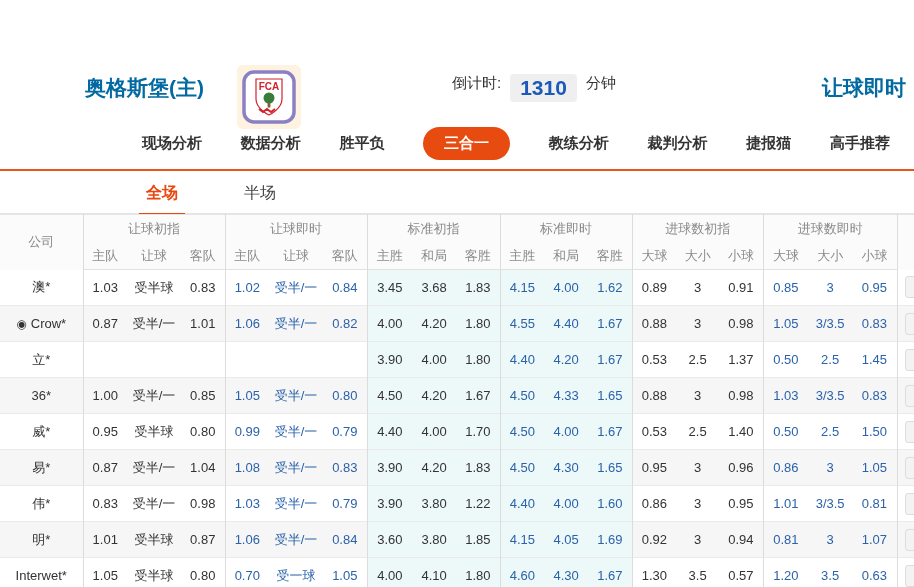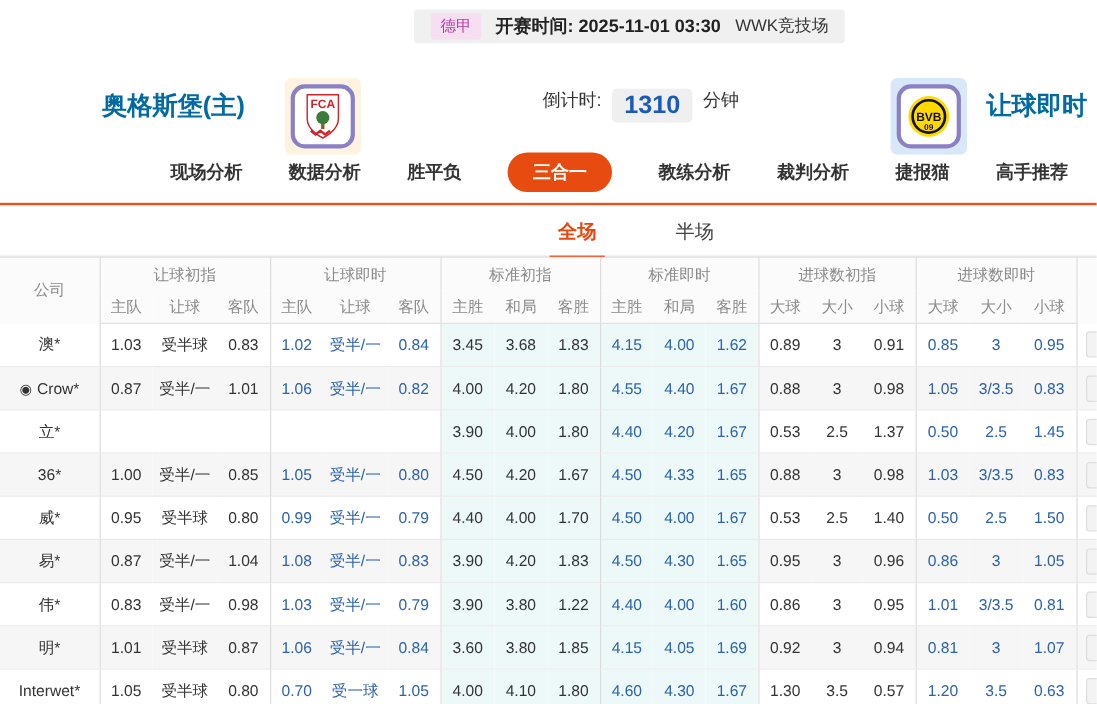--- a/index.html
+++ b/index.html
@@ -28,21 +28,21 @@
   
   .nav { position:absolute; top:130px; left:0; width:914px; height:41px; box-sizing:border-box;
          border-bottom:2px solid #ea531c; display:flex; align-items:center;
          justify-content:space-between; padding:0 24px 12px 142px; }
   .nav-tab { font-size:15px; font-weight:bold; color:#333; cursor:pointer; white-space:nowrap; }
   .nav-tab.active { background:#e84b10; color:#fff; border-radius:18px; padding:7px 21px; }
 
   
   .subtabs { position:absolute; top:173px; left:0; width:914px; height:41px; box-sizing:border-box;
              border-bottom:1px solid #e4e4e4; display:flex; align-items:center;
-             justify-content:center; gap:66px; padding-left:146px; }
+             gap:66px; padding-left:146px; }
   .subtab { font-size:16px; color:#444; cursor:pointer; }
   .subtab.active { color:#e8470f; font-weight:bold; position:relative; }
   .subtab.active::after { content:""; position:absolute; left:-7px; right:-7px; bottom:-12px;
                           height:3px; background:#e8470f; }
 
   
   .odds-table { position:absolute; top:214px; left:0; width:914px; border-collapse:collapse;
                 table-layout:fixed; font-size:13px; border-top:1px solid #e6e6e6; }
   .odds-table th, .odds-table td { text-align:center; padding:0; overflow:hidden; white-space:nowrap; }
   .odds-table thead th { color:#8a8a8a; font-weight:normal; height:27px; background:#fbfbfb; }
@@ -57,25 +57,20 @@
   .ball-icon { font-size:12px; color:#333; margin-right:4px; }
   td.stub { text-align:left; }
   .stub-btn { display:inline-block; width:30px; height:20px; margin-left:7px; background:#f3f3f3;
               border:1px solid #ddd; border-radius:3px; vertical-align:middle; }
 </style>
 </head>
 <body>
 
 <div class="page">
 
-  <div class="topbar">
-    <span class="league-badge">德甲</span>
-    <span class="kickoff">开赛时间:  2025-11-01 03:30</span>
-    <span class="venue">WWK竞技场</span>
-  </div>
 
   <div class="team-name home-name">奥格斯堡(主)</div>
 
   <div class="logo home-logo">
     <svg width="64" height="64" viewBox="0 0 64 64">
       <rect width="64" height="64" rx="6" fill="#fdf3e0"></rect>
       <rect x="7" y="7" width="50" height="50" rx="10" fill="#fff" stroke="#8b80c4" stroke-width="3.5"></rect>
       <path d="M19 14 h26 v20 c0 10 -13 16 -13 16 s-13 -6 -13 -16 z" fill="#fff" stroke="#d2232a" stroke-width="1.2"></path>
       <text x="32" y="25" font-size="10" font-weight="bold" fill="#d2232a" text-anchor="middle" font-family="Liberation Sans, sans-serif">FCA</text>
       <circle cx="32" cy="33" r="5.5" fill="#3a7d3a"></circle>
@@ -83,30 +78,20 @@
       <path d="M22 44 l4 3 4 -3 4 3 4 -3" fill="none" stroke="#d2232a" stroke-width="2"></path>
     </svg>
   </div>
 
   <div class="countdown">
     <span class="cd-label">倒计时:</span>
     <span class="cd-value">1310</span>
     <span class="cd-unit">分钟</span>
   </div>
 
-  <div class="logo away-logo">
-    <svg width="64" height="64" viewBox="0 0 64 64">
-      <rect width="64" height="64" rx="6" fill="#d8e8f8"></rect>
-      <rect x="7" y="7" width="50" height="50" rx="10" fill="#fff" stroke="#8b80c4" stroke-width="3.5"></rect>
-      <circle cx="32" cy="32" r="17" fill="#ffd900"></circle>
-      <circle cx="32" cy="32" r="13.5" fill="none" stroke="#111" stroke-width="2.2"></circle>
-      <text x="32" y="35.5" font-size="10" font-weight="bold" fill="#111" text-anchor="middle" font-family="Liberation Sans, sans-serif">BVB</text>
-      <text x="32" y="43.5" font-size="7" font-weight="bold" fill="#111" text-anchor="middle" font-family="Liberation Sans, sans-serif">09</text>
-    </svg>
-  </div>
 
   <div class="team-name away-name">让球即时</div>
 
   <div class="nav" id="nav">
       <span class="nav-tab">现场分析</span>
       <span class="nav-tab">数据分析</span>
       <span class="nav-tab">胜平负</span>
       <span class="nav-tab active">三合一</span>
       <span class="nav-tab">教练分析</span>
       <span class="nav-tab">裁判分析</span>

